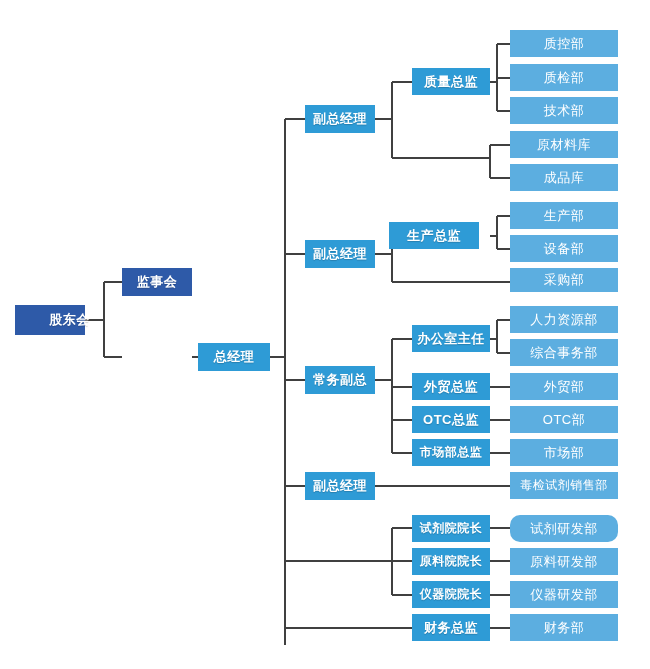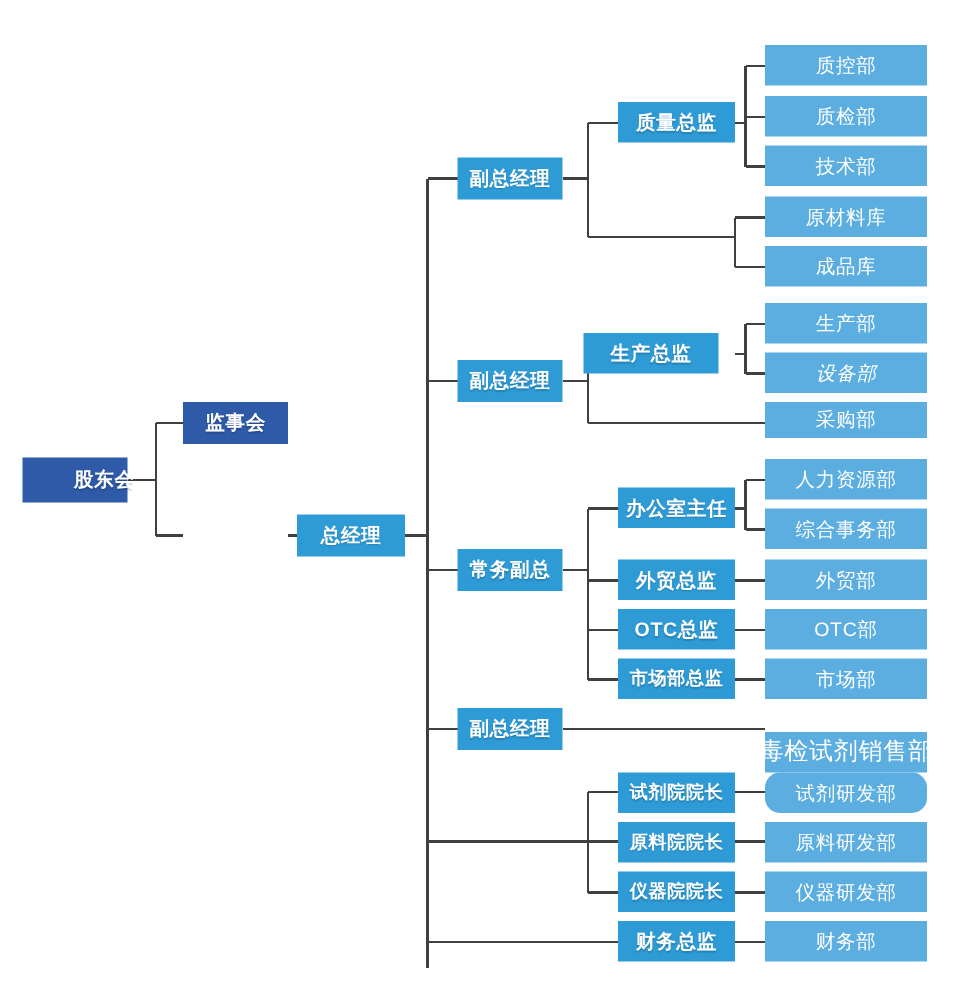--- a/index.html
+++ b/index.html
@@ -21,21 +21,21 @@
     color:#ffffff;
     font-weight:bold;
     letter-spacing:0.5px;
     white-space:nowrap;
     text-shadow:0 1px 1px rgba(0,0,0,.18);
     z-index:3;
   }
   .lvl-navy{background:#2E5AA8;font-size:13px;}
   .lvl-mid{background:#2E9BD6;font-size:13px;}
   .lvl-light{background:#5CAEE0;font-size:13px;font-weight:normal;text-shadow:none;}
-  .lvl-light.small{font-size:16px;margin-top:16px;}
+  .lvl-light.small{font-size:12px;}
   .lvl-mid.small{font-size:12px;}
 </style>
 </head>
 <body>
 
 <div id="chart">
   <svg id="lines" viewBox="0 0 650 669" xmlns="http://www.w3.org/2000/svg">
     <g fill="none" stroke="#404040" stroke-width="1.6" shape-rendering="crispEdges">
 
       <path d="M85,320 L104,320"></path>
@@ -125,21 +125,21 @@
     <div class="node lvl-mid small" style="left: 412px; top: 515px; width: 78px; height: 27px;">试剂院院长</div>
     <div class="node lvl-mid small" style="left: 412px; top: 548px; width: 78px; height: 27px;">原料院院长</div>
     <div class="node lvl-mid small" style="left: 412px; top: 581px; width: 78px; height: 27px;">仪器院院长</div>
     <div class="node lvl-mid" style="left: 412px; top: 614px; width: 78px; height: 27px;">财务总监</div>
     <div class="node lvl-light" style="left: 510px; top: 30px; width: 108px; height: 27px;">质控部</div>
     <div class="node lvl-light" style="left: 510px; top: 64px; width: 108px; height: 27px;">质检部</div>
     <div class="node lvl-light" style="left: 510px; top: 97px; width: 108px; height: 27px;">技术部</div>
     <div class="node lvl-light" style="left: 510px; top: 131px; width: 108px; height: 27px;">原材料库</div>
     <div class="node lvl-light" style="left: 510px; top: 164px; width: 108px; height: 27px;">成品库</div>
     <div class="node lvl-light" style="left: 510px; top: 202px; width: 108px; height: 27px;">生产部</div>
-    <div class="node lvl-light" style="left: 510px; top: 235px; width: 108px; height: 27px; font-style: italic;">设备部</div>
+    <div class="node lvl-light" style="left: 510px; top: 235px; width: 108px; height: 27px;">设备部</div>
     <div class="node lvl-light" style="left: 510px; top: 268px; width: 108px; height: 24px;">采购部</div>
     <div class="node lvl-light" style="left: 510px; top: 306px; width: 108px; height: 27px;">人力资源部</div>
     <div class="node lvl-light" style="left: 510px; top: 339px; width: 108px; height: 27px;">综合事务部</div>
     <div class="node lvl-light" style="left: 510px; top: 373px; width: 108px; height: 27px;">外贸部</div>
     <div class="node lvl-light" style="left: 510px; top: 406px; width: 108px; height: 27px;">OTC部</div>
     <div class="node lvl-light" style="left: 510px; top: 439px; width: 108px; height: 27px;">市场部</div>
     <div class="node lvl-light small" style="left: 510px; top: 472px; width: 108px; height: 27px;">毒检试剂销售部</div>
     <div class="node lvl-light" style="left: 510px; top: 515px; width: 108px; height: 27px; border-radius: 10px;">试剂研发部</div>
     <div class="node lvl-light" style="left: 510px; top: 548px; width: 108px; height: 27px;">原料研发部</div>
     <div class="node lvl-light" style="left: 510px; top: 581px; width: 108px; height: 27px;">仪器研发部</div>

